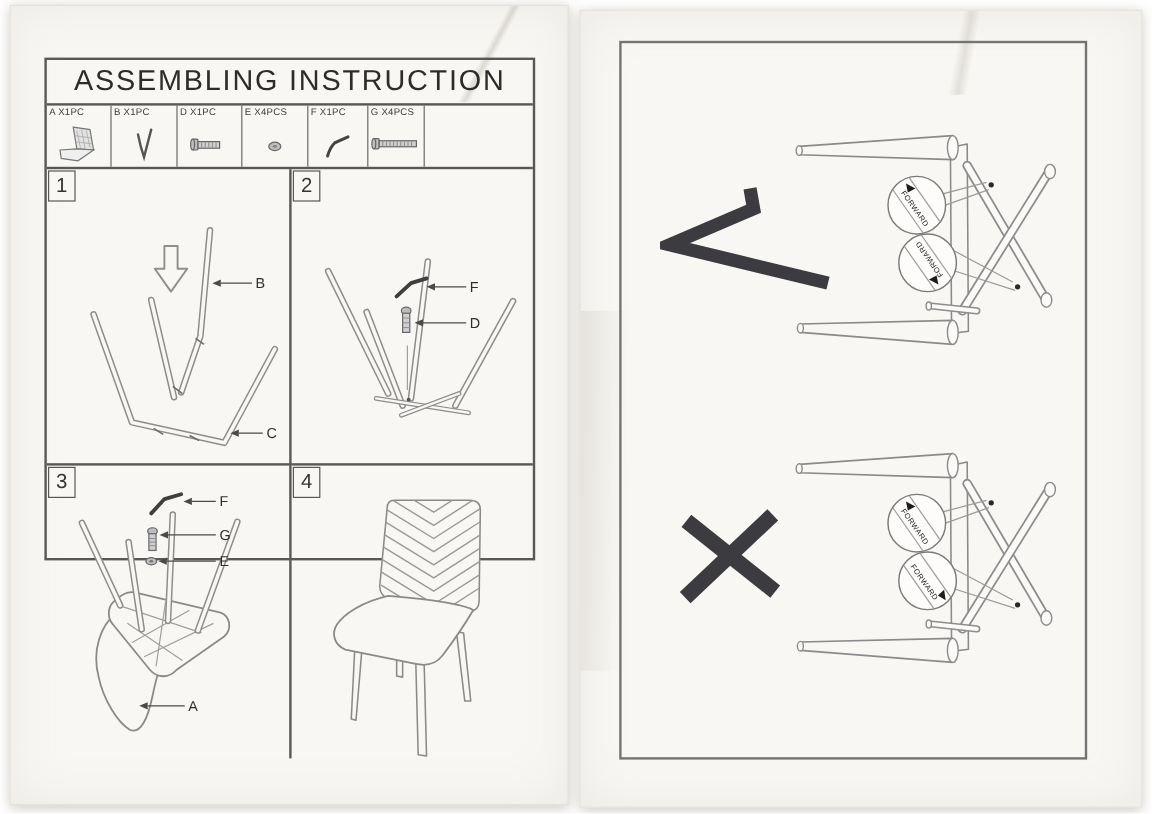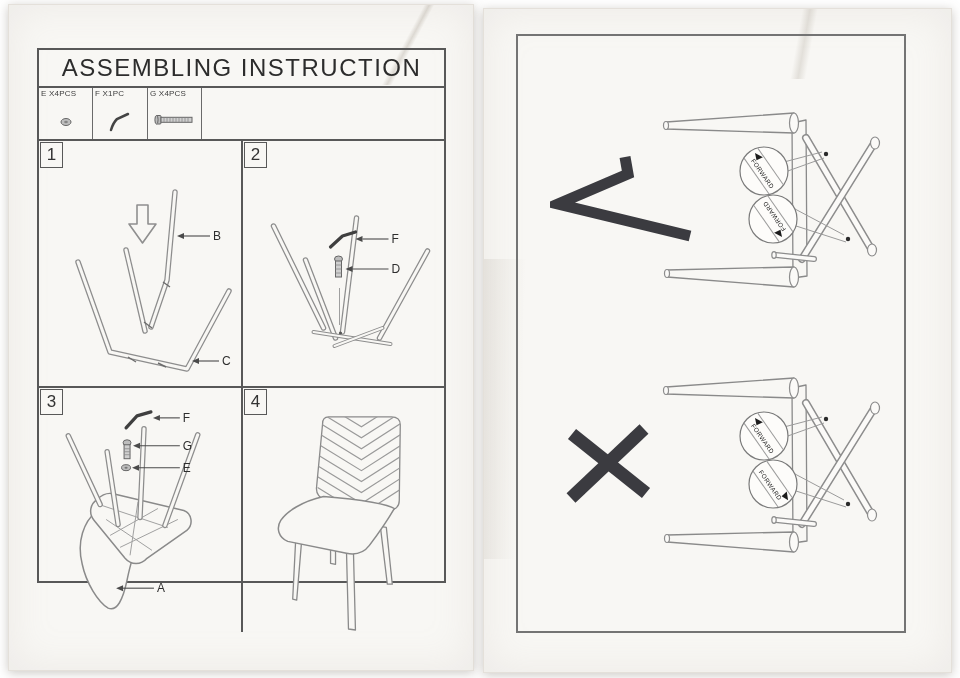--- a/index.html
+++ b/index.html
@@ -5,21 +5,21 @@
   html,body{margin:0;padding:0;background:#ffffff;}
   .scene{position:relative;width:960px;height:678px;overflow:hidden;
          font-family:"Liberation Sans",sans-serif;background:#ffffff;}
   .paper{position:absolute;background:#f8f7f4;border:1px solid #e4e0da;
          box-shadow:0 2px 10px rgba(110,100,90,.35), inset 0 0 40px rgba(190,180,170,.18);}
   .paper-left{left:8px;top:4px;width:464px;height:665px;}
   .paper-right{left:483px;top:8px;width:467px;height:663px;}
   .crease{position:absolute;pointer-events:none;}
 
   
-  .sheet-box{position:absolute;left:28px;top:43px;width:409px;height:535px;
+  .sheet-box{position:absolute;left:28px;top:43px;width:409px;height:419px;
              border:2px solid #585858;box-sizing:border-box;}
   .title-row{height:36px;border-bottom:2px solid #585858;display:flex;
              align-items:center;justify-content:center;}
   .title-row h1{margin:0;font-size:24px;font-weight:400;letter-spacing:1.5px;color:#2c2c2c;}
   .parts-row{height:51px;border-bottom:2px solid #585858;display:grid;
              grid-template-columns:54px 55px 54px 55px 50px 47px 48px auto;}
   .part-cell{position:relative;border-right:1.8px solid #6a6a6a;}
   .part-cell.last{border-right:none;}
   .part-label{position:absolute;top:1px;left:2px;font-size:8px;color:#3d3d3d;letter-spacing:.2px;}
   .part-icon{position:absolute;left:50%;transform:translateX(-50%);bottom:2px;}
@@ -73,20 +73,43 @@
     <div class="crease" style="right:0;top:0;width:130px;height:80px;
                 background:linear-gradient(118deg,transparent 47%,rgba(150,140,125,.28) 50%,transparent 53%);"></div>
 
     <div class="sheet-box">
 
       <div class="title-row">
         <h1>ASSEMBLING INSTRUCTION</h1>
       </div>
 
       <div class="parts-row">
+        <div class="part-cell">
+          <span class="part-label">A X1PC</span>
+          <svg class="part-icon" width="40" height="32" viewBox="0 0 40 32">
+            <polygon points="15,1 29,3 32,20 18,19" fill="#e3e3e3" stroke="#777" stroke-width="1"></polygon>
+            <path d="M18,4 L21,18 M22,3 L25,19 M26,4 L29,18 M16,8 L30,10 M17,13 L31,15" stroke="#aaa" stroke-width=".7" fill="none"></path>
+            <polygon points="4,20 18,19 32,20 19,29 5,27" fill="#efefef" stroke="#777" stroke-width="1"></polygon>
+          </svg>
+        </div>
+        <div class="part-cell">
+          <span class="part-label">B X1PC</span>
+          <svg class="part-icon" width="40" height="32" viewBox="0 0 40 32">
+            <path d="M15,7 Q17,17 20,26 L26,3" stroke="#555" stroke-width="2" fill="none" stroke-linecap="round"></path>
+          </svg>
+        </div>
+        <div class="part-cell">
+          <span class="part-label">D X1PC</span>
+          <svg class="part-icon" width="40" height="32" viewBox="0 0 40 32">
+            <rect x="5" y="11" width="5" height="9" rx="1" class="hw"></rect>
+            <ellipse cx="5.5" cy="15.5" rx="1.6" ry="4.5" class="hw"></ellipse>
+            <rect x="10" y="13" width="18" height="5.5" fill="#cfcfcf" stroke="#666" stroke-width="1"></rect>
+            <path d="M13,13.5 v4.5 M16,13.5 v4.5 M19,13.5 v4.5 M22,13.5 v4.5 M25,13.5 v4.5" stroke="#8a8a8a" stroke-width=".8"></path>
+          </svg>
+        </div>
         <div class="part-cell">
           <span class="part-label">E X4PCS</span>
           <svg class="part-icon" width="40" height="32" viewBox="0 0 40 32">
             <ellipse cx="20" cy="17" rx="5" ry="3.5" class="hw"></ellipse>
             <ellipse cx="20" cy="17" rx="1.8" ry="1.2" fill="#858585"></ellipse>
           </svg>
         </div>
         <div class="part-cell">
           <span class="part-label">F X1PC</span>
           <svg class="part-icon" width="40" height="32" viewBox="0 0 40 32">

